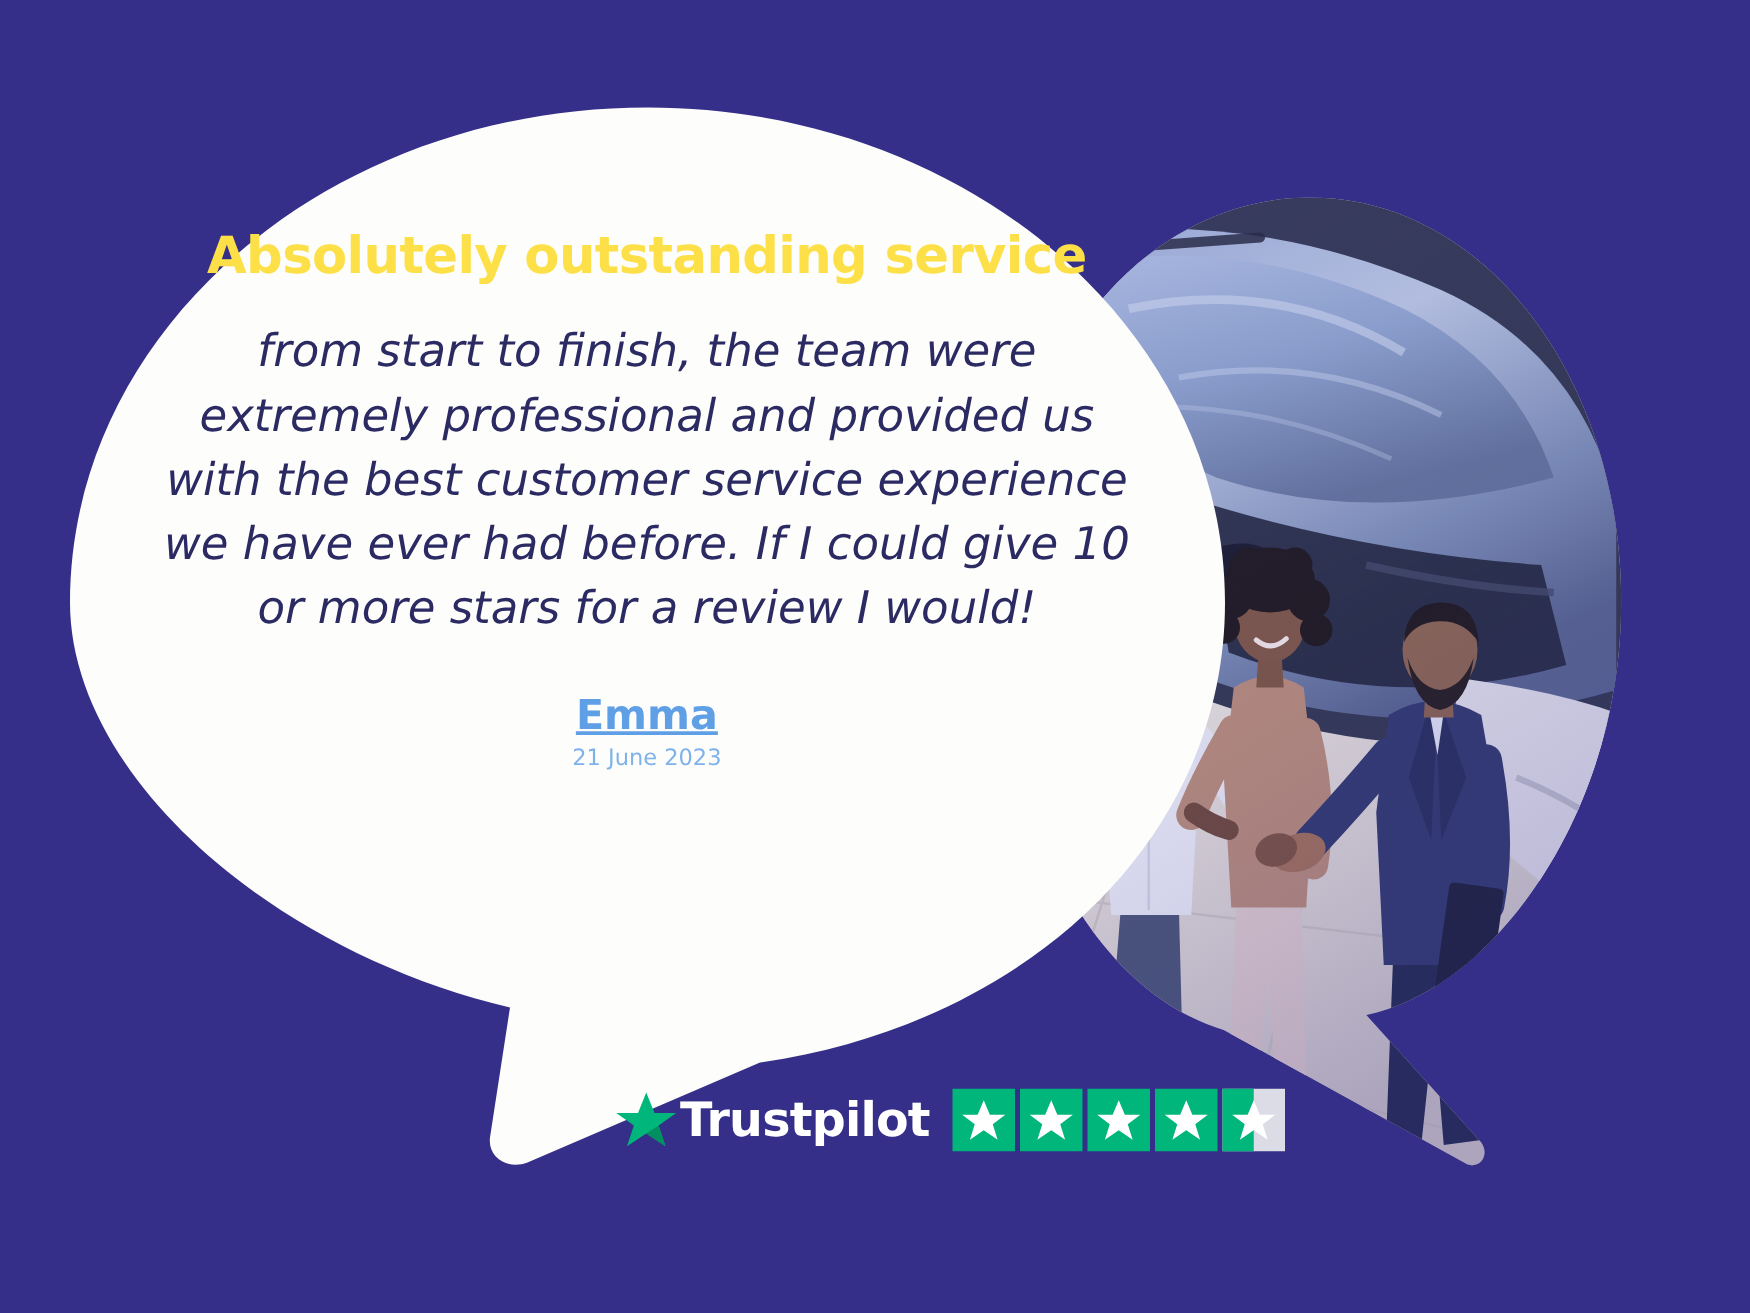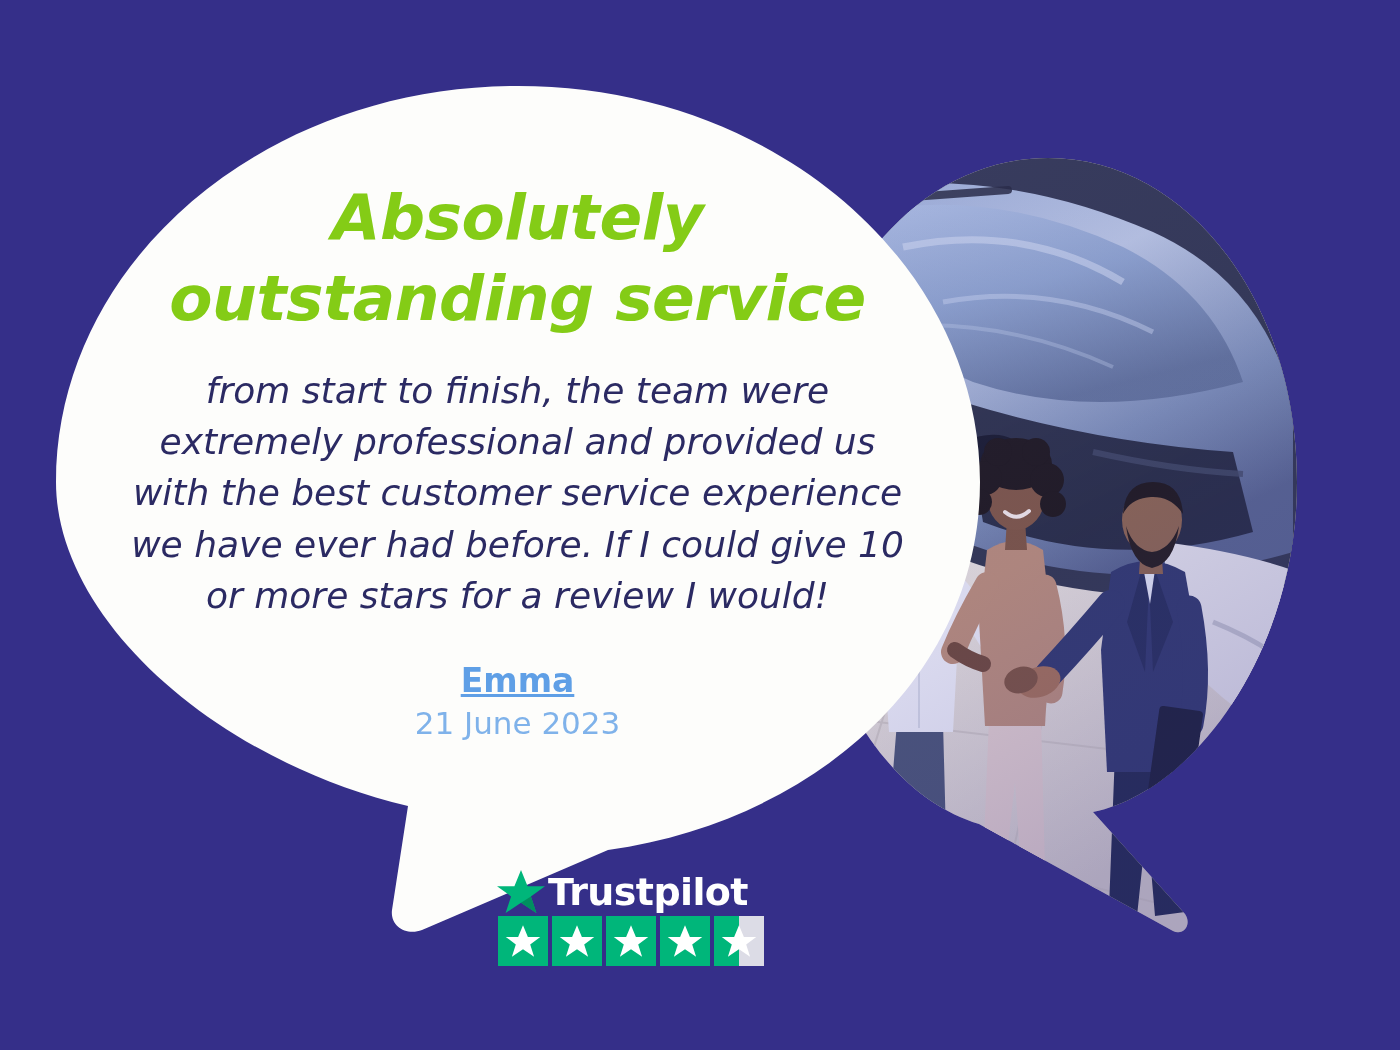--- a/index.html
+++ b/index.html
@@ -55,25 +55,24 @@
     position: absolute;
     left: 90px;
     top: 178px;
     width: 855px;
     text-align: center;
     pointer-events: none;
   }
 
   .headline {
     font-family: "DejaVu Sans", sans-serif;
-    font-style: italic;
     font-weight: bold;
-    font-size: 63px;
+    font-size: 41px;
     line-height: 1.28;
-    color: #84cc16;
+    color: #fde047;
     letter-spacing: -0.5px;
     margin: 0 0 26px 0;
     padding: 0 22px;
   }
 
   .quote-body {
     font-family: "DejaVu Sans", sans-serif;
     font-style: italic;
     font-weight: 400;
     font-size: 36px;
@@ -91,35 +90,34 @@
     font-weight: bold;
     font-size: 33px;
     color: #5f9fe6;
     line-height: 1.1;
     margin: 0;
     text-decoration: underline;
   }
   .review-date {
     font-family: "DejaVu Sans", sans-serif;
     font-weight: 400;
-    font-size: 31px;
+    font-size: 18px;
     color: #7fb2ea;
     line-height: 1.2;
     margin: 6px 0 0 0;
   }
 
   
   .trustpilot {
     position: absolute;
     left: 492px;
     top: 868px;
     display: flex;
     align-items: center;
     height: 56px;
-    flex-direction: column;
   }
   .tp-logo {
     display: flex;
     align-items: center;
     margin-right: 12px;
   }
   .tp-logo-star { display: block; }
   .tp-wordmark {
     font-family: "DejaVu Sans", sans-serif;
     font-weight: bold;

